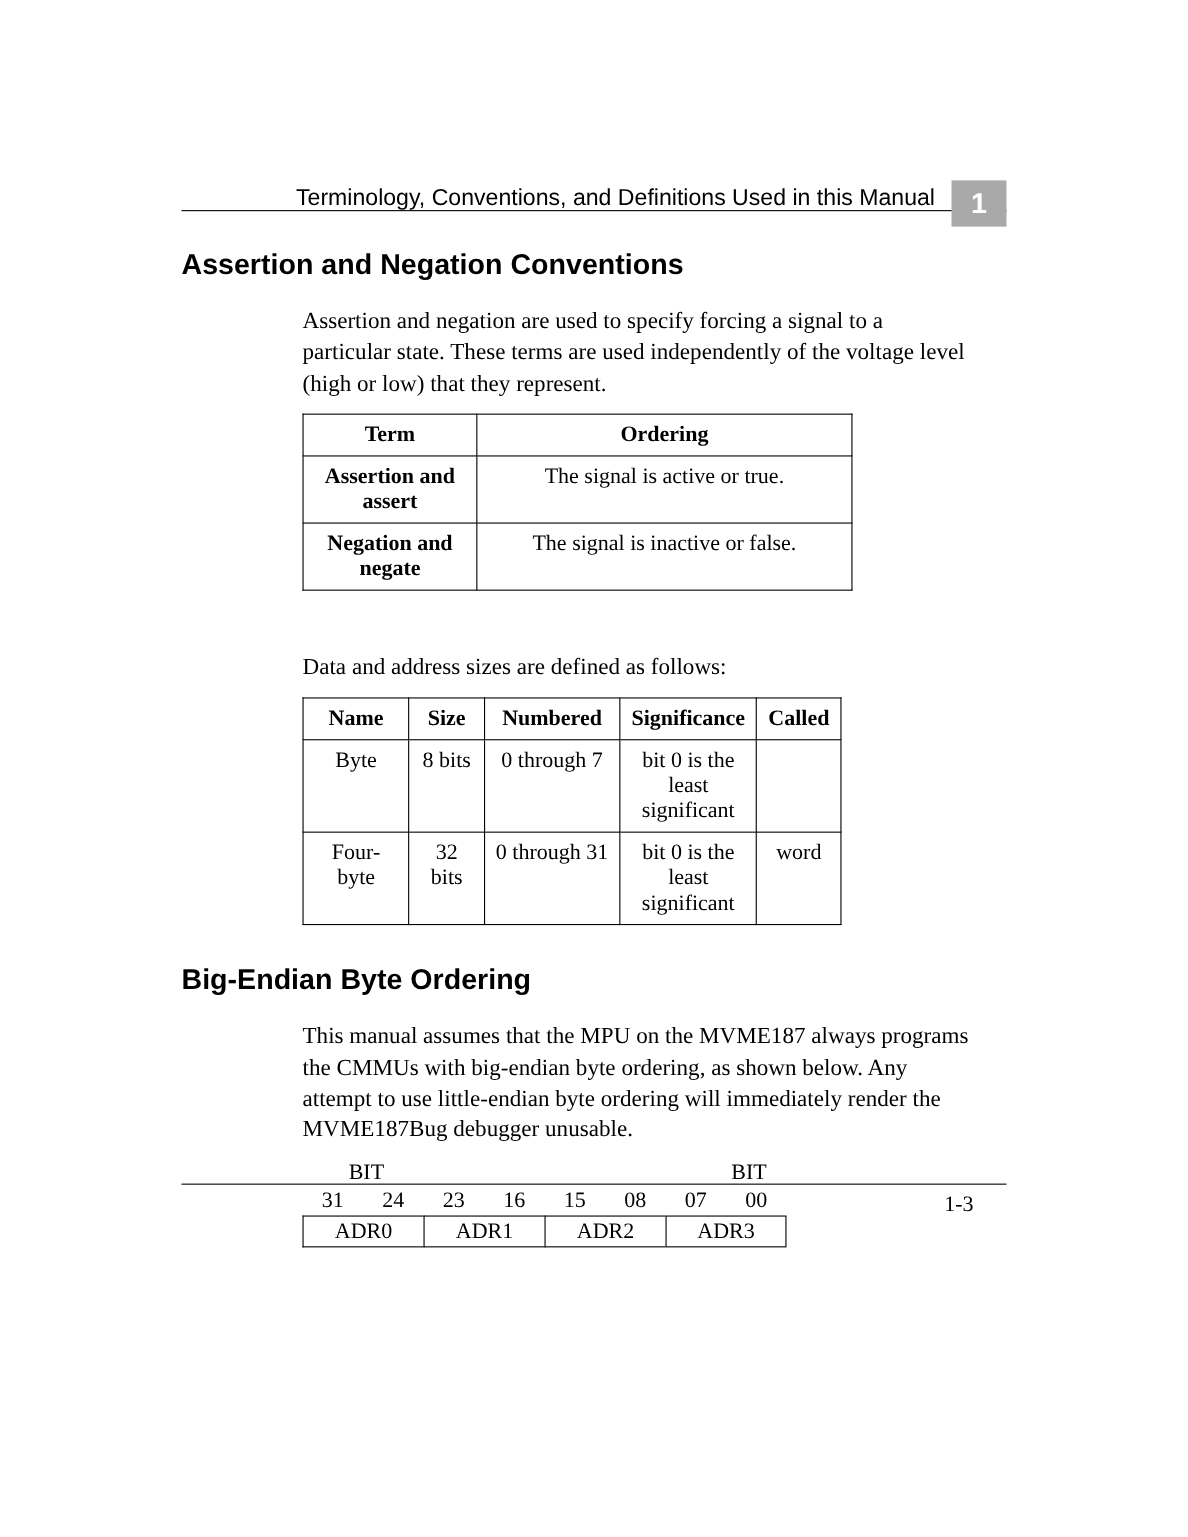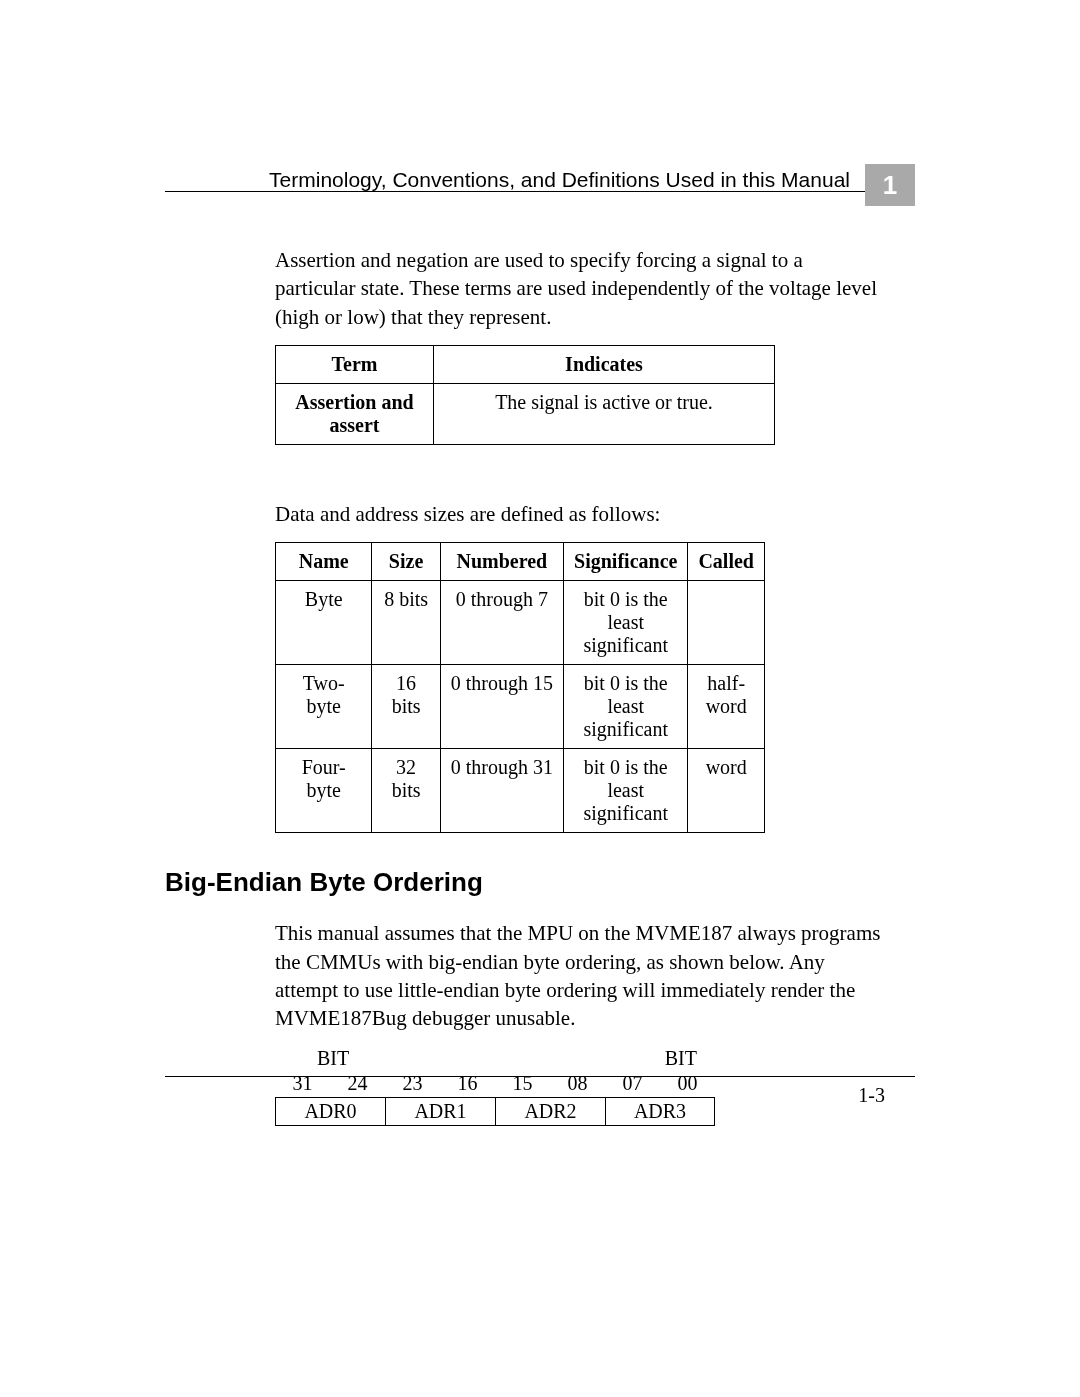--- a/index.html
+++ b/index.html
@@ -140,31 +140,36 @@
 <body>
 
 <div class="page">
 
   <div class="running-head">Terminology, Conventions, and Definitions Used in this Manual</div>
   <div class="head-rule"></div>
   <div class="chapter-tab">1</div>
 
   <div class="content">
 
+    <h2 class="section">Assertion and Negation Conventions</h2>
     <p class="body-text">Assertion and negation are used to specify forcing a signal to a particular state. These terms are used independently of the voltage level (high or low) that they represent.</p>
 
     <table class="data t1">
       <tbody>
           <tr>
         <th>Term</th>
-        <th>Indicates</th>
+        <th>Ordering</th>
       </tr>
       <tr>
         <td><b>Assertion and assert</b></td>
         <td>The signal is active or true.</td>
+      </tr>
+      <tr>
+        <td><b>Negation and negate</b></td>
+        <td>The signal is inactive or false.</td>
       </tr>
     </tbody>
       </table>
 
     <div class="spacer-md"></div>
 
     <p class="body-text">Data and address sizes are defined as follows:</p>
 
     <table class="data t2">
       <colgroup>
@@ -181,27 +186,20 @@
         <th>Numbered</th>
         <th>Significance</th>
         <th>Called</th>
       </tr>
       <tr>
         <td>Byte</td>
         <td>8 bits</td>
         <td>0 through 7</td>
         <td>bit 0 is the least significant</td>
         <td></td>
-      </tr>
-      <tr>
-        <td>Two-byte</td>
-        <td>16 bits</td>
-        <td>0 through 15</td>
-        <td>bit 0 is the least significant</td>
-        <td>half-word</td>
       </tr>
       <tr>
         <td>Four-byte</td>
         <td>32 bits</td>
         <td>0 through 31</td>
         <td>bit 0 is the least significant</td>
         <td>word</td>
       </tr>
     </tbody>
       </table>

